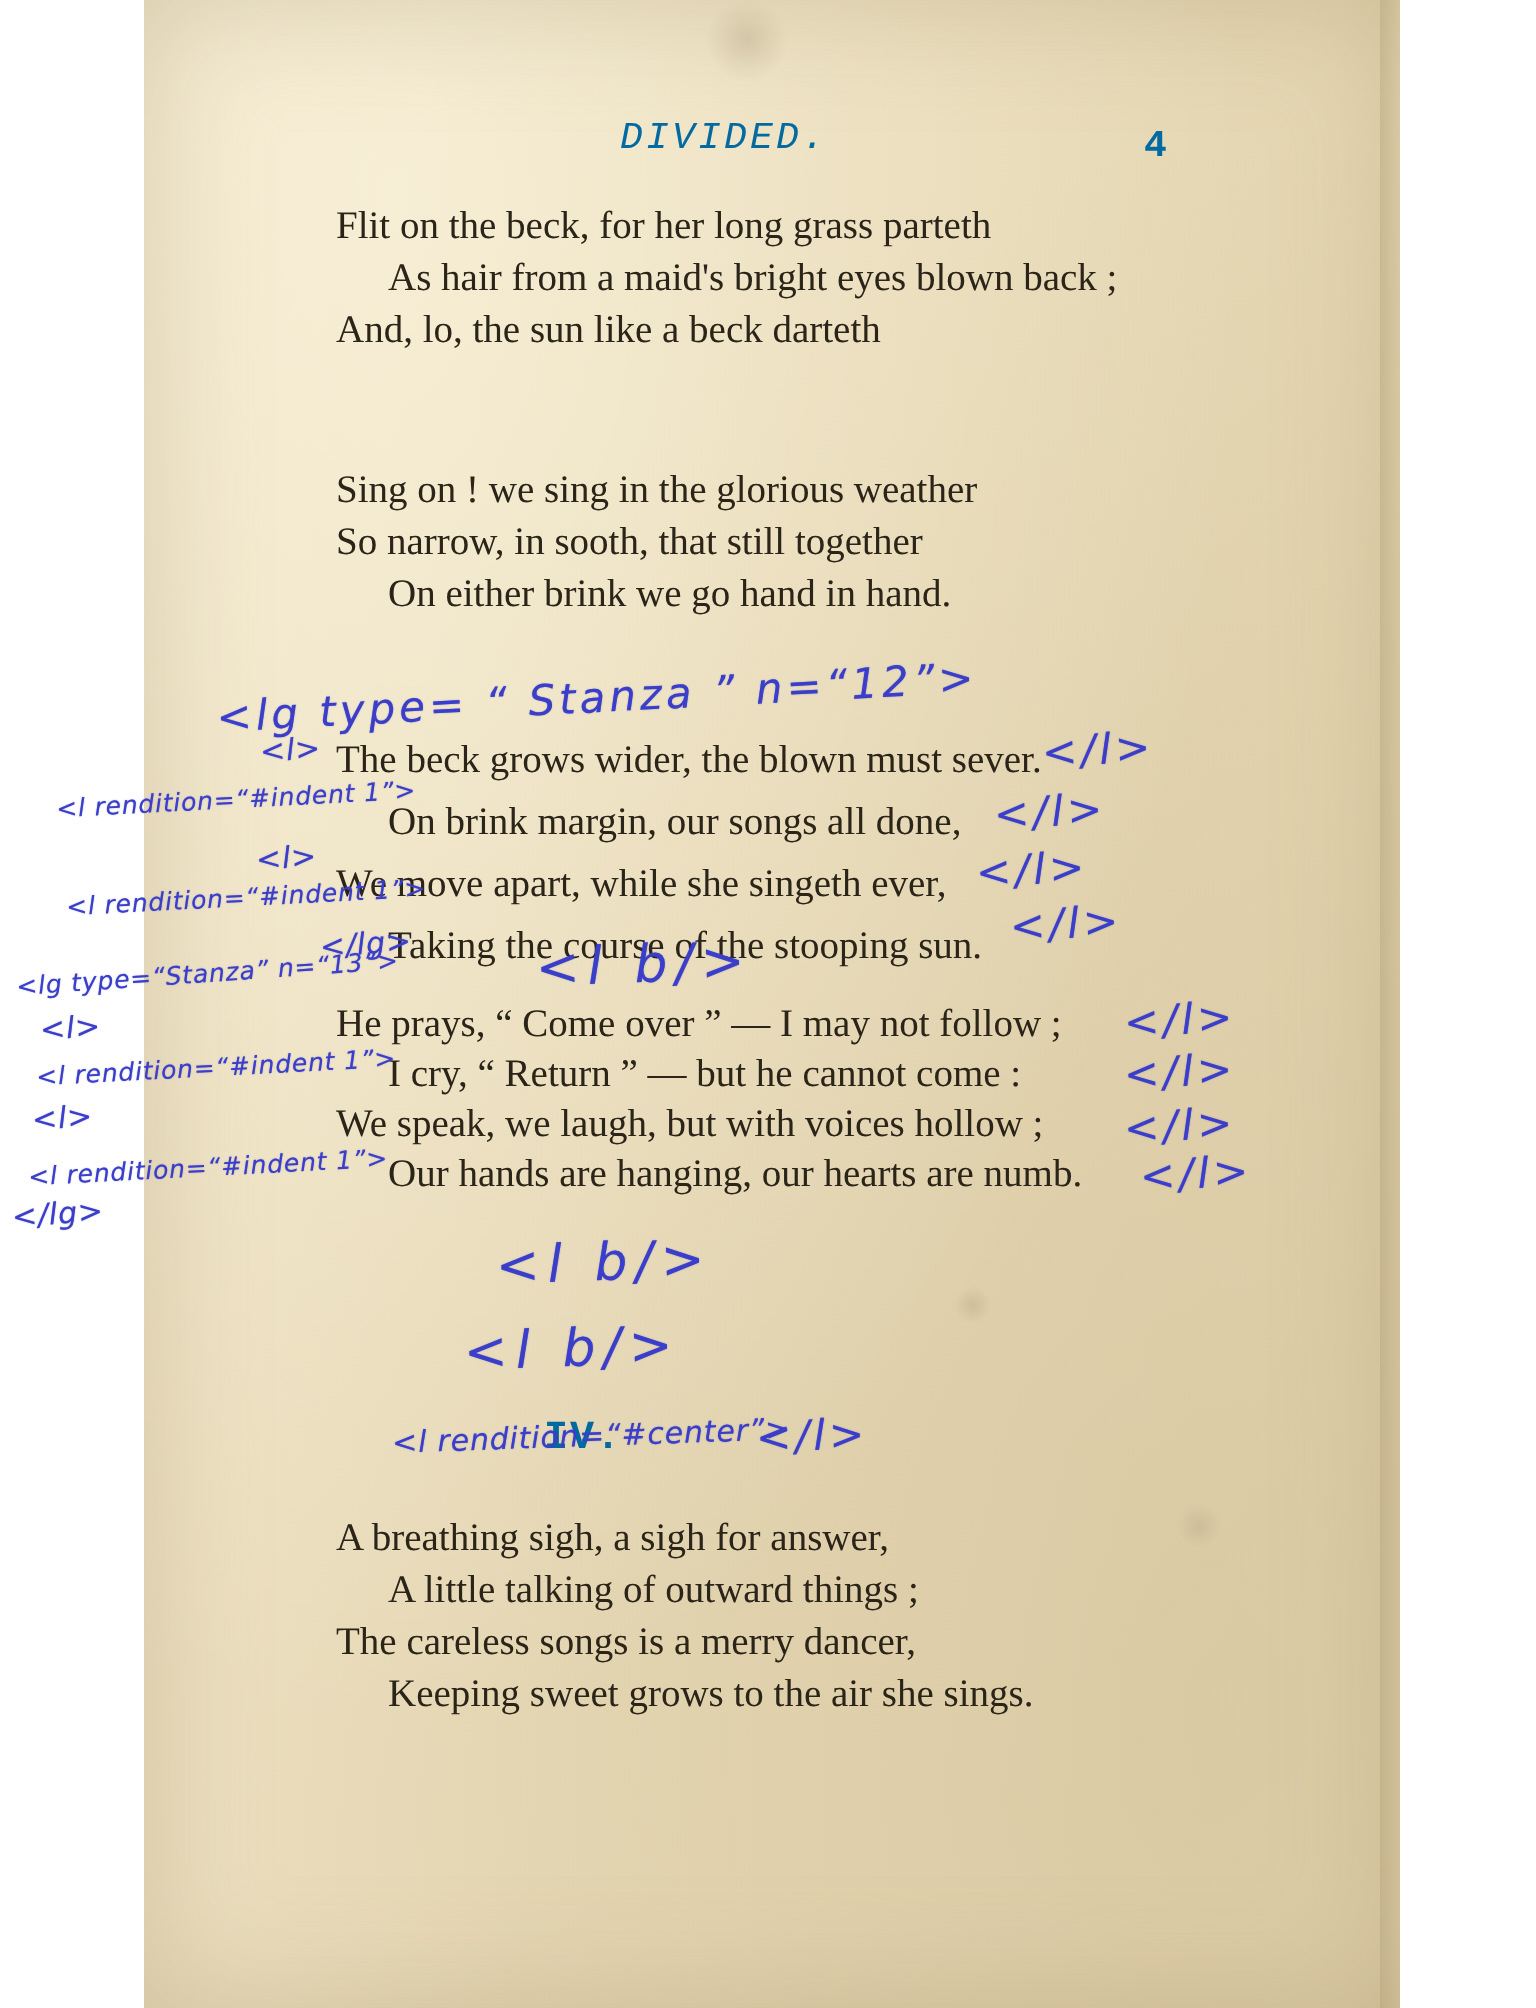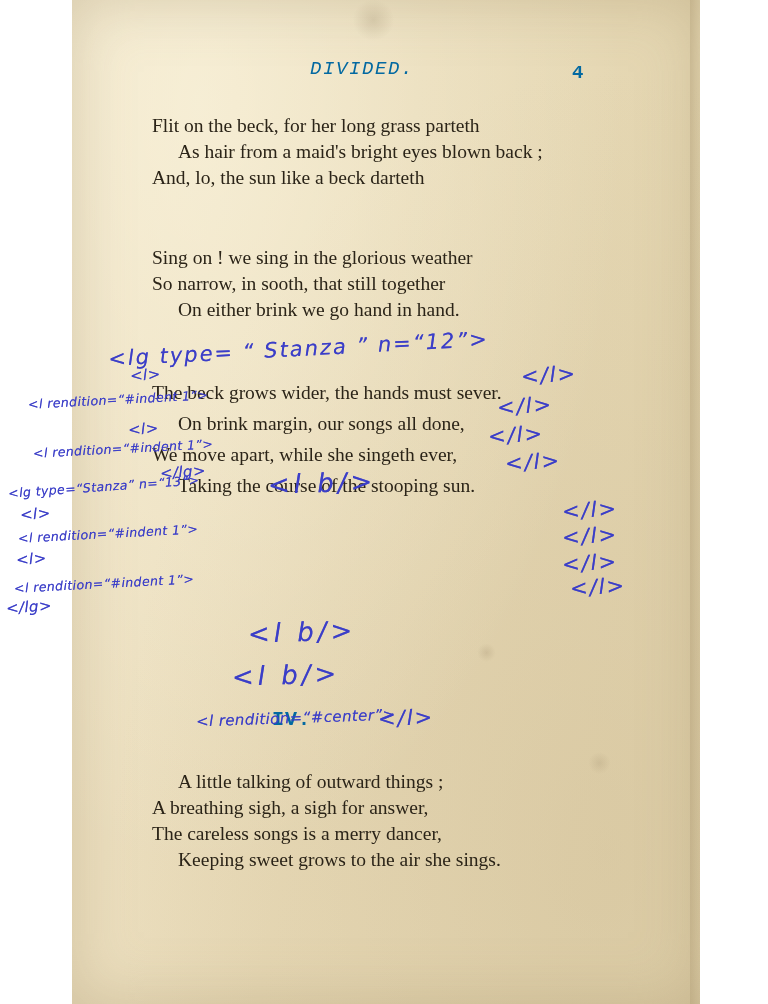--- a/index.html
+++ b/index.html
@@ -76,22 +76,21 @@
     font-size: 19.5px;
     line-height: 26px;
     color: #2b2418;
   }
   .indent {
     padding-left: 26px;
   }
 
   .stanza {
     position: absolute;
-    left: 152px;
-    margin-top: 12px;
+    left: 168px;
   }
   #roman {
     position: absolute;
     left: 272px;
     top: 708px;
     font-size: 20px;
     font-weight: bold;
     letter-spacing: 1px;
     text-align: center;
   }
@@ -129,32 +128,38 @@
     <div class="verse-line">And, lo, the sun like a beck darteth</div>
   </div>
 
   <div class="stanza" style="top:233px">
     <div class="verse-line">Sing on ! we sing in the glorious weather</div>
     <div class="verse-line">So narrow, in sooth, that still together</div>
     <div class="verse-line indent">On either brink we go hand in hand.</div>
   </div>
 
   <div class="stanza" style="top:365px">
-    <div class="verse-line" style="line-height:31px">The beck grows wider, the hands must sever.</div>
+    <div class="verse-line" style="line-height:31px">The beck grows wider, the blown must sever.</div>
     <div class="verse-line indent" style="line-height:31px">On brink margin, our songs all done,</div>
     <div class="verse-line" style="line-height:31px">We move apart, while she singeth ever,</div>
     <div class="verse-line indent" style="line-height:31px">Taking the course of the stooping sun.</div>
   </div>
 
+  <div class="stanza" style="top:500px">
+    <div class="verse-line" style="line-height:25px">He prays, “ Come over ” — I may not follow ;</div>
+    <div class="verse-line indent" style="line-height:25px">I cry, “ Return ” — but he cannot come :</div>
+    <div class="verse-line" style="line-height:25px">We speak, we laugh, but with voices hollow ;</div>
+    <div class="verse-line indent" style="line-height:25px">Our hands are hanging, our hearts are numb.</div>
+  </div>
 
   <div class="printed" id="roman">IV.</div>
 
   <div class="stanza" style="top:757px">
+    <div class="verse-line">A breathing sigh, a sigh for answer,</div>
     <div class="verse-line indent">A little talking of outward things ;</div>
-    <div class="verse-line">A breathing sigh, a sigh for answer,</div>
     <div class="verse-line">The careless songs is a merry dancer,</div>
     <div class="verse-line indent">Keeping sweet grows to the air she sings.</div>
   </div>
 
   <div class="ann big" style="left:108px; top:337px; transform:rotate(-3deg)">&lt;lg type= “ Stanza ” n=“12”&gt;</div>
 
   <div class="ann med" style="left:130px; top:366px; transform:rotate(-4deg)">&lt;l&gt;</div>
   <div class="ann big" style="left:521px; top:363px; transform:rotate(-3deg)">&lt;/l&gt;</div>
 
   <div class="ann small" style="left:28px; top:392px; transform:rotate(-3deg)">&lt;l rendition=“#indent 1”&gt;</div>

